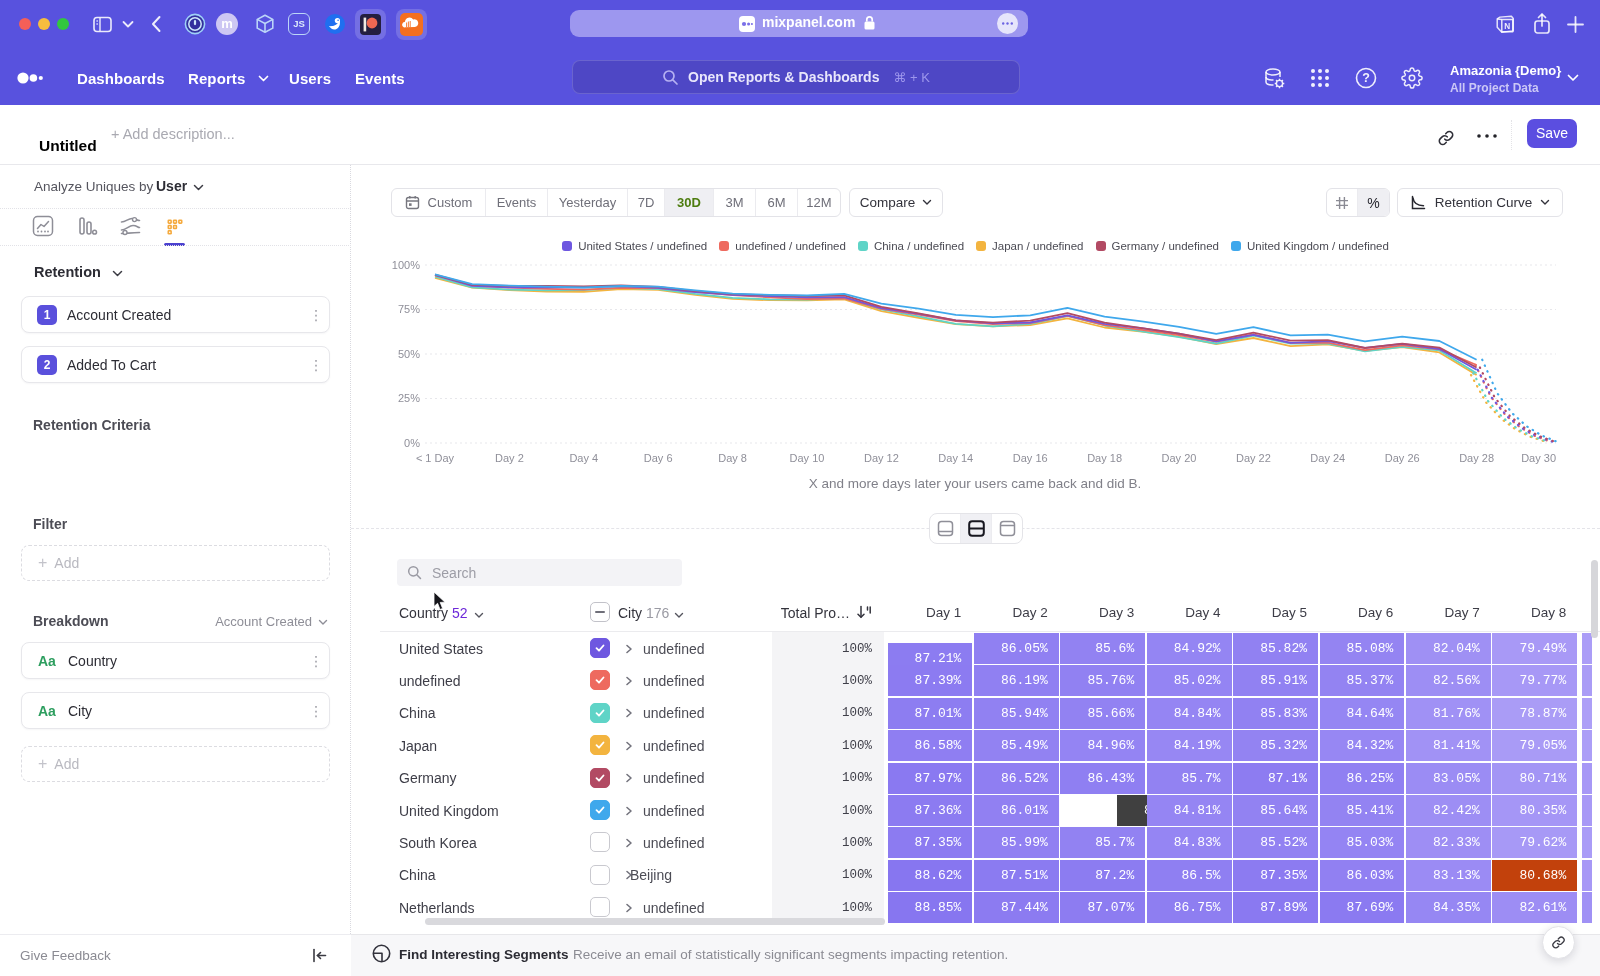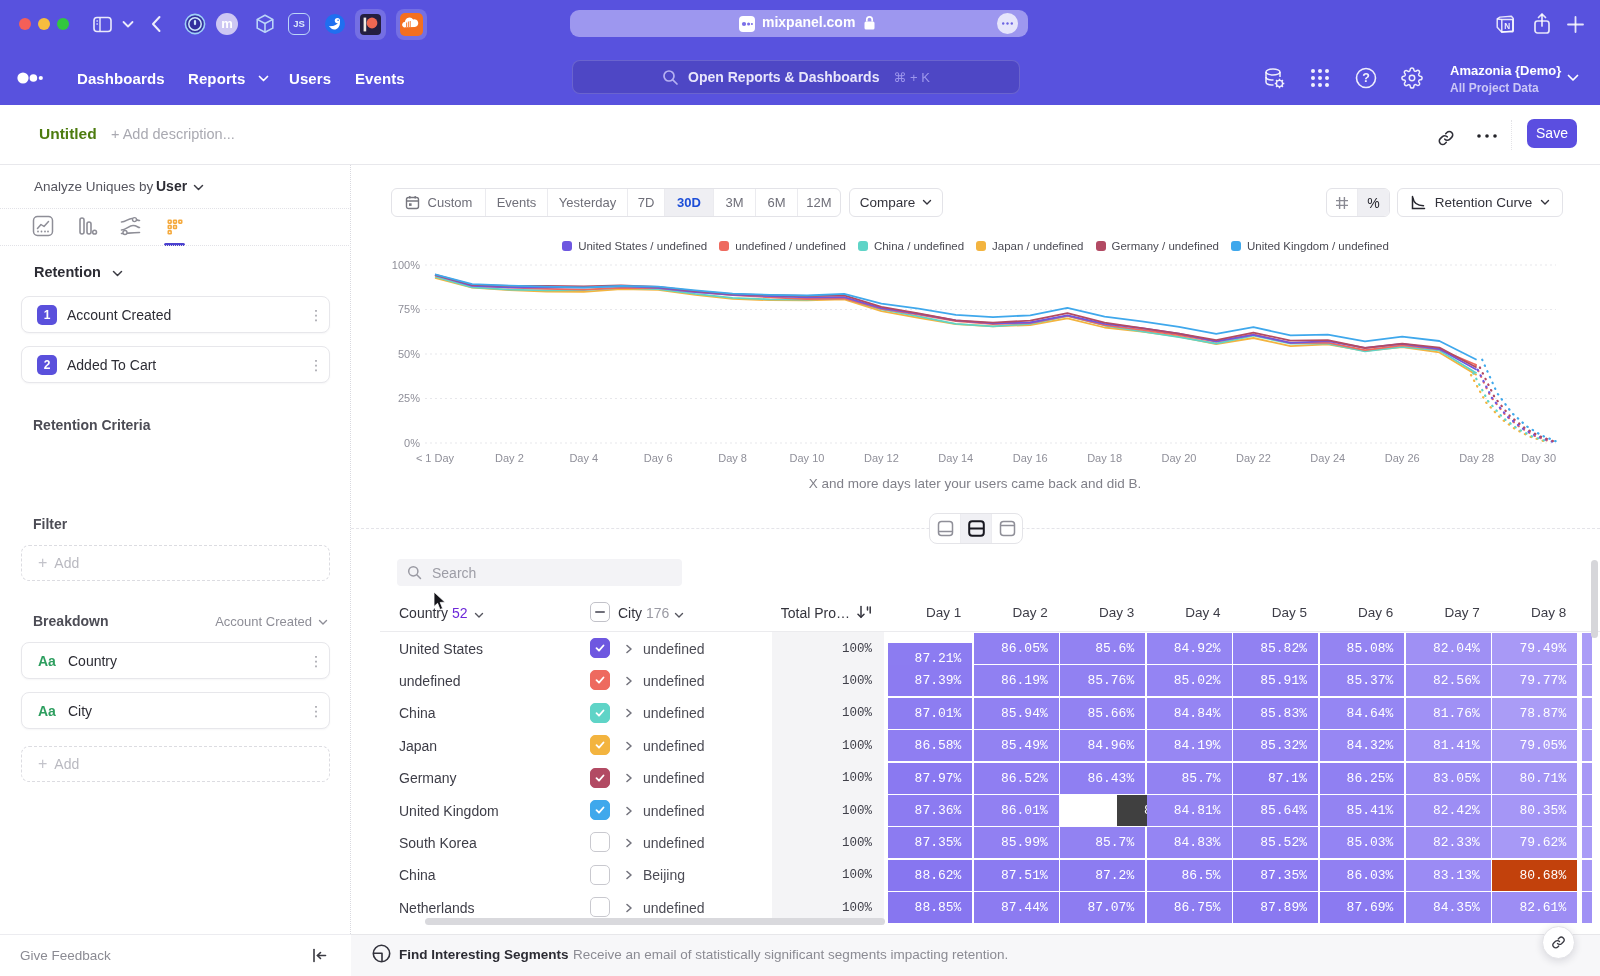--- a/index.html
+++ b/index.html
@@ -196,21 +196,21 @@
       </g>
     </svg>
   <div class="abs" style="left:1450px;top:13px;color:#fff;font-size:13px;font-weight:700">Amazonia {Demo}</div>
   <div class="abs" style="left:1450px;top:31px;color:#cbc7f6;font-size:12px;font-weight:700">All Project Data</div>
   <svg class="abs" style="left:1567px;top:24px" width="12" height="8" viewBox="0 0 12 8">
       <path d="M1.5 1.5 L6 6 L10.5 1.5" stroke="#fff" stroke-width="1.7" fill="none" stroke-linecap="round" stroke-linejoin="round"></path>
     </svg>
 </div>
 
 <div id="hdr">
-  <div class="abs" style="left:39px;top:20px;font-size:15.5px;font-weight:700;color:#4d7c0f">Untitled</div>
+  <div class="abs" style="left:39px;top:32px;font-size:15.5px;font-weight:700;color:#000000">Untitled</div>
   <div class="abs" style="left:111px;top:21px;font-size:14.5px;color:#a9a9b1">+ Add description...</div>
   <svg class="abs" style="left:1437px;top:24px" width="18" height="18" viewBox="0 0 24 24">
       <g fill="none" stroke="#2f2f38" stroke-width="2.1" stroke-linecap="round">
         <path d="M10.4 13.6 a4.5 4.5 0 0 0 6.4 0.3 l2.8-2.8 a4.5 4.5 0 0 0-6.4-6.4 l-1.6 1.6"></path>
         <path d="M13.6 10.4 a4.5 4.5 0 0 0-6.4-0.3 l-2.8 2.8 a4.5 4.5 0 0 0 6.4 6.4 l1.6-1.6"></path>
       </g>
     </svg>
   <svg class="abs" style="left:1476px;top:28px" width="22" height="6" viewBox="0 0 22 6">
       <g fill="#232329">
         <circle cx="3" cy="3" r="1.8"></circle>
@@ -321,21 +321,21 @@
           <rect x="1.5" y="2.5" width="12" height="11" rx="2"></rect>
           <line x1="1.5" y1="6" x2="13.5" y2="6"></line>
           <line x1="4.8" y1="1" x2="4.8" y2="3.5"></line>
           <line x1="10.2" y1="1" x2="10.2" y2="3.5"></line>
           <rect x="4" y="8.3" width="2.6" height="2.6" fill="#77777f" stroke="none"></rect>
         </g>
       </svg>Custom</div>
   <div style="width:62px">Events</div>
   <div style="width:80px">Yesterday</div>
   <div style="width:37px">7D</div>
-  <div style="width:49px;background:#efeff3;color:#1d4ed8;font-weight:700">30D</div>
+  <div style="width:49px;background:#efeff3;color:#4d7c0f;font-weight:700">30D</div>
   <div style="width:42px">3M</div>
   <div style="width:42px">6M</div>
   <div style="width:42px">12M</div>
 </div>
 <div class="btn" style="left:849px;top:188px;width:94px">Compare<svg width="10" height="7" viewBox="0 0 10 7" style="margin-left:7px">
       <path d="M1.5 1.5 L5 5 L8.5 1.5" stroke="#32323b" stroke-width="1.4" fill="none" stroke-linecap="round" stroke-linejoin="round"></path>
     </svg></div>
 <div class="seg" style="left:1326px;top:188px">
   <div style="width:31px">
       <svg width="14" height="14" viewBox="0 0 14 14">
@@ -621,21 +621,21 @@
 <div class="dc" style="left:1405.9px;top:827.4px;width:84.9px;height:31.0px;background:rgb(158,142,244)">82.33%</div>
 <div class="dc" style="left:1492.3px;top:827.4px;width:84.9px;height:31.0px;background:rgb(167,153,246)">79.62%</div>
 <div style="position:absolute;left:1582px;top:827.4px;width:10px;height:31.0px;background:rgb(170,156,247)"></div>
 <div class="tl" style="left:399px;top:859.8px;height:31.0px">China</div>
 <div class="cb" style="left:590px;top:864.8px;background:#fff;border-color:#c9c9cf"></div>
 <div class="rchev" style="left:625px;top:859.8px;height:31.0px">
     <svg width="8" height="10" viewBox="0 0 8 10">
       <path d="M2 1.5 L6 5 L2 8.5" stroke="#73737d" stroke-width="1.6" fill="none" stroke-linecap="round" stroke-linejoin="round"></path>
     </svg>
   </div>
-<div class="tl2" style="left:643px;top:859.8px;height:31.0px">Beijing</div>
+<div class="tl2" style="left:630px;top:859.8px;height:31.0px">Beijing</div>
 <div class="tot" style="left:772px;top:859.8px;height:31.0px">100%</div>
 <div class="dc" style="left:887.5px;top:859.8px;width:84.9px;height:31.0px;background:rgb(135,118,240)">88.62%</div>
 <div class="dc" style="left:973.9px;top:859.8px;width:84.9px;height:31.0px;background:rgb(139,123,241)">87.51%</div>
 <div class="dc" style="left:1060.3px;top:859.8px;width:84.9px;height:31.0px;background:rgb(140,124,241)">87.2%</div>
 <div class="dc" style="left:1146.7px;top:859.8px;width:84.9px;height:31.0px;background:rgb(143,127,242)">86.5%</div>
 <div class="dc" style="left:1233.1px;top:859.8px;width:84.9px;height:31.0px;background:rgb(140,123,241)">87.35%</div>
 <div class="dc" style="left:1319.5px;top:859.8px;width:84.9px;height:31.0px;background:rgb(145,128,242)">86.03%</div>
 <div class="dc" style="left:1405.9px;top:859.8px;width:84.9px;height:31.0px;background:rgb(155,139,244)">83.13%</div>
 <div class="dc" style="left:1492.3px;top:859.8px;width:84.9px;height:31.0px;background:#c2410c">80.68%</div>
 <div style="position:absolute;left:1582px;top:859.8px;width:10px;height:31.0px;background:rgb(167,152,246)"></div>

